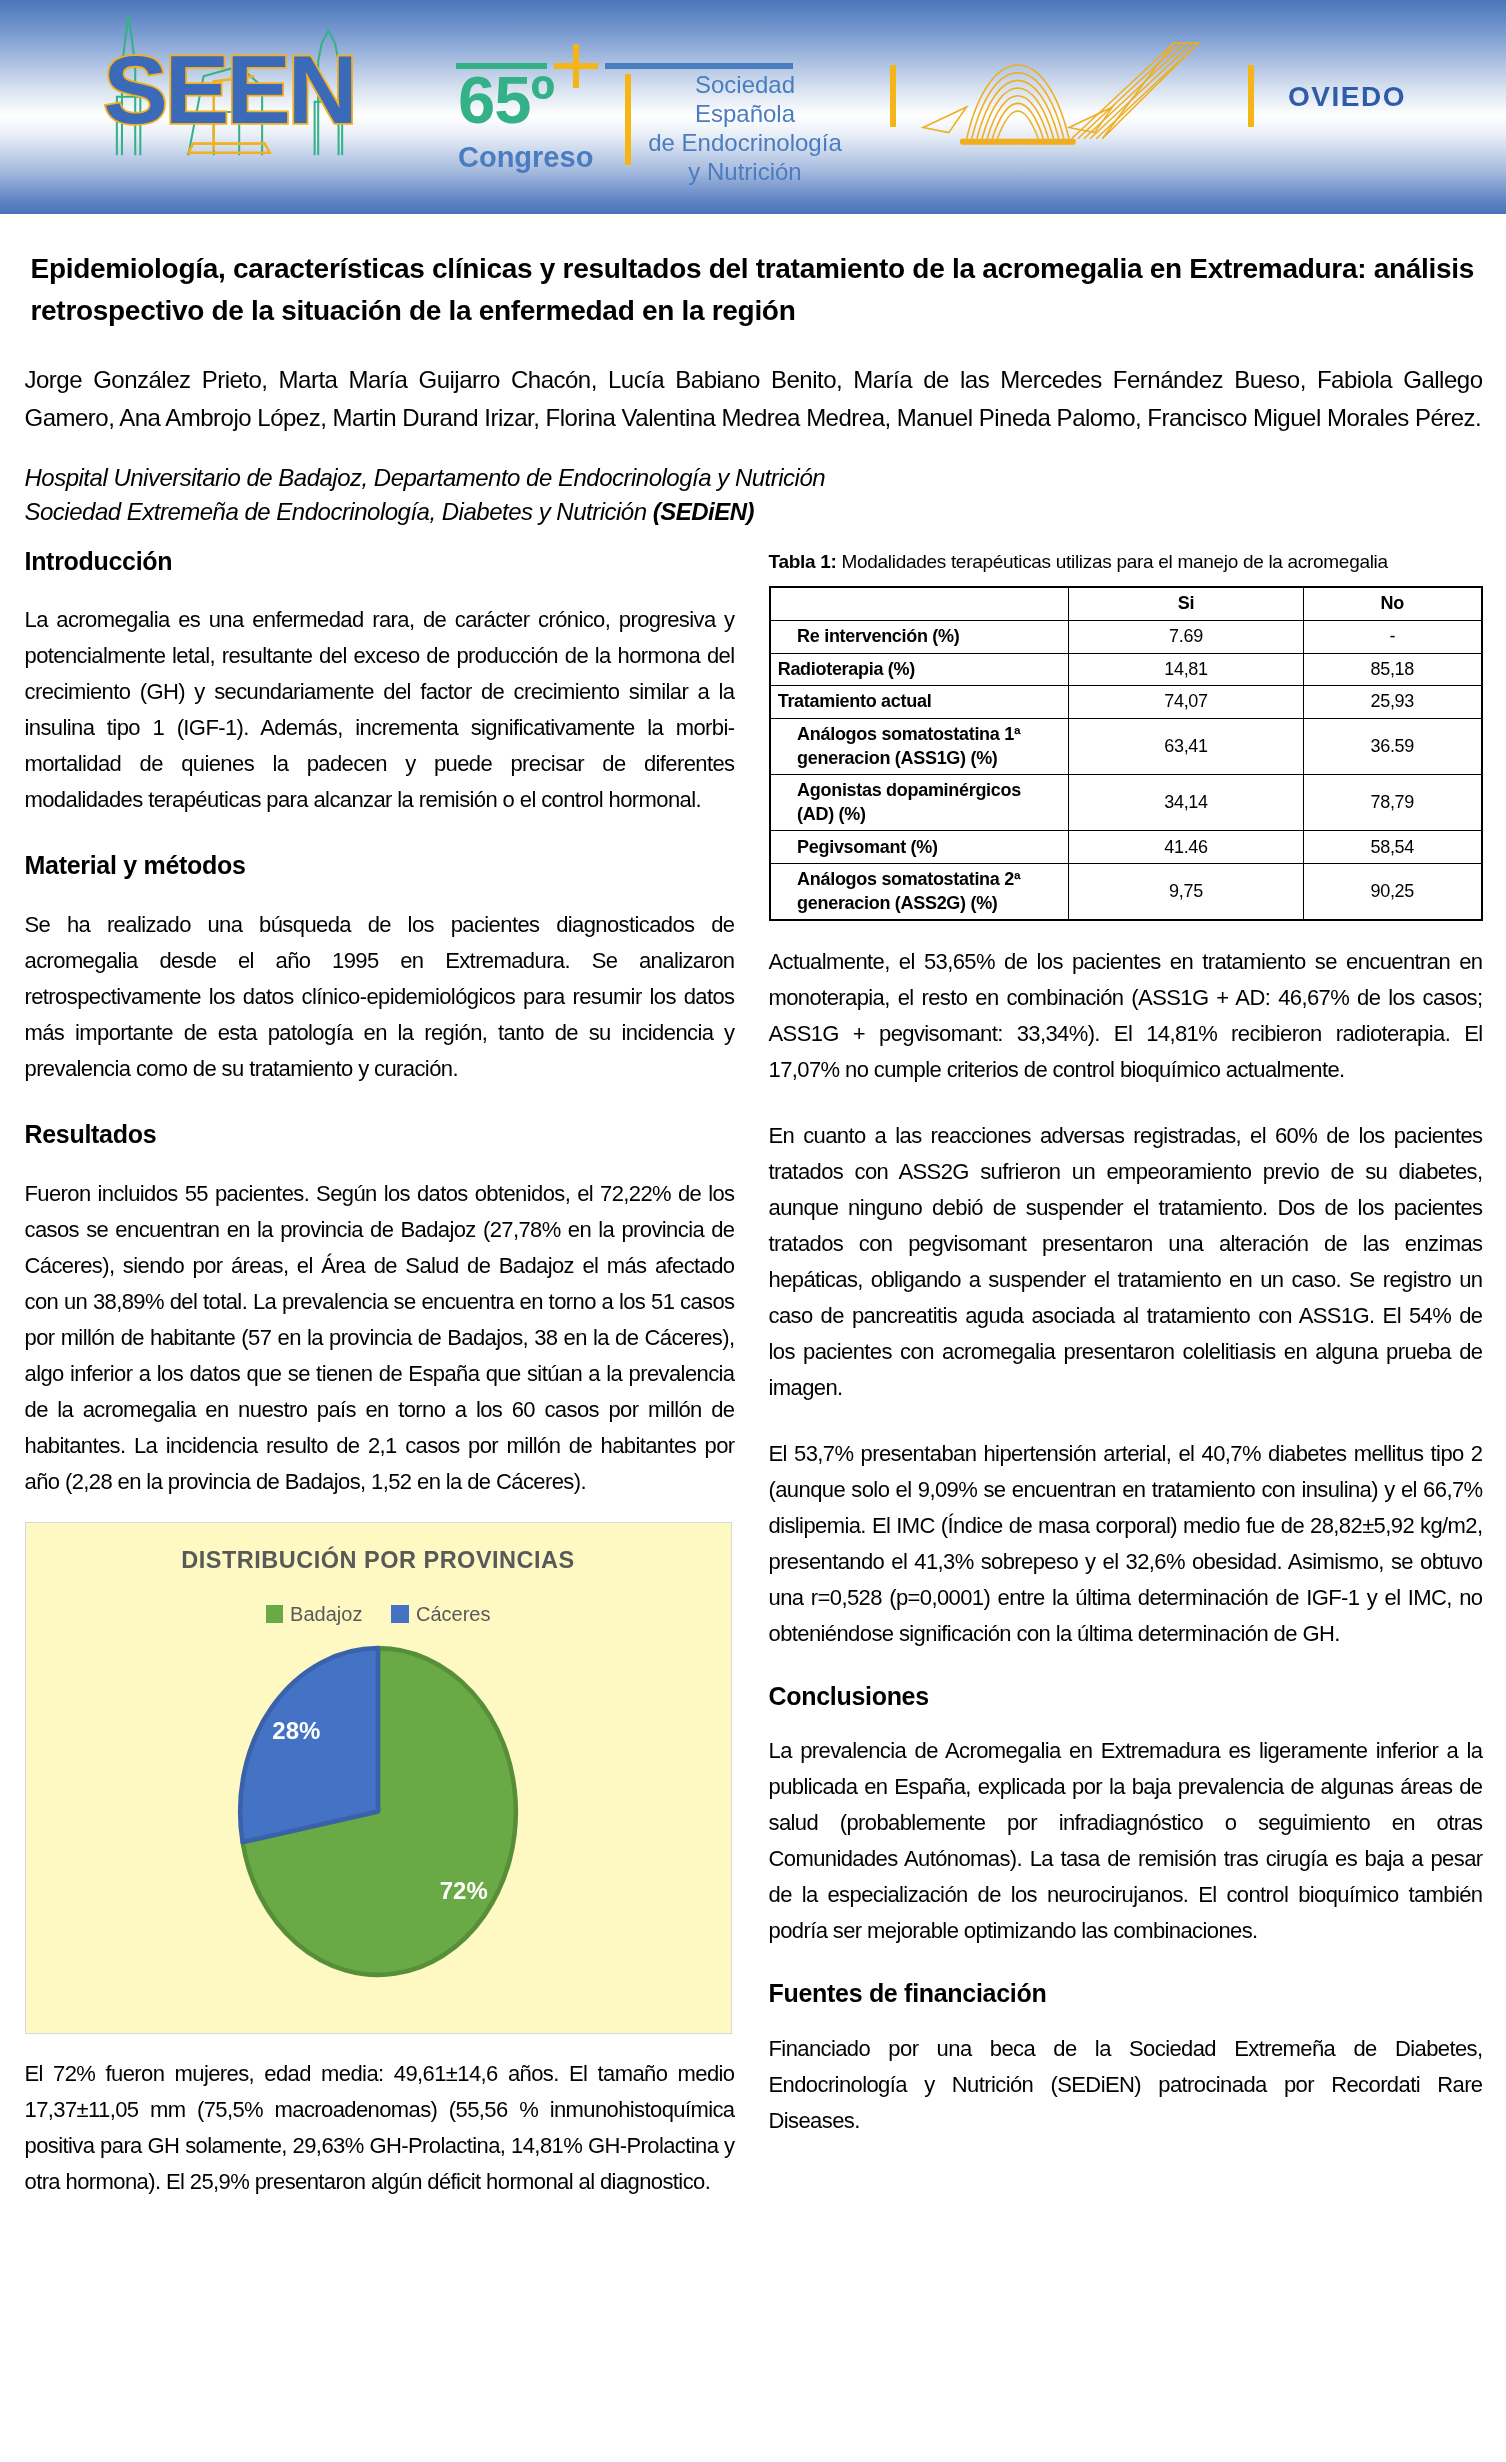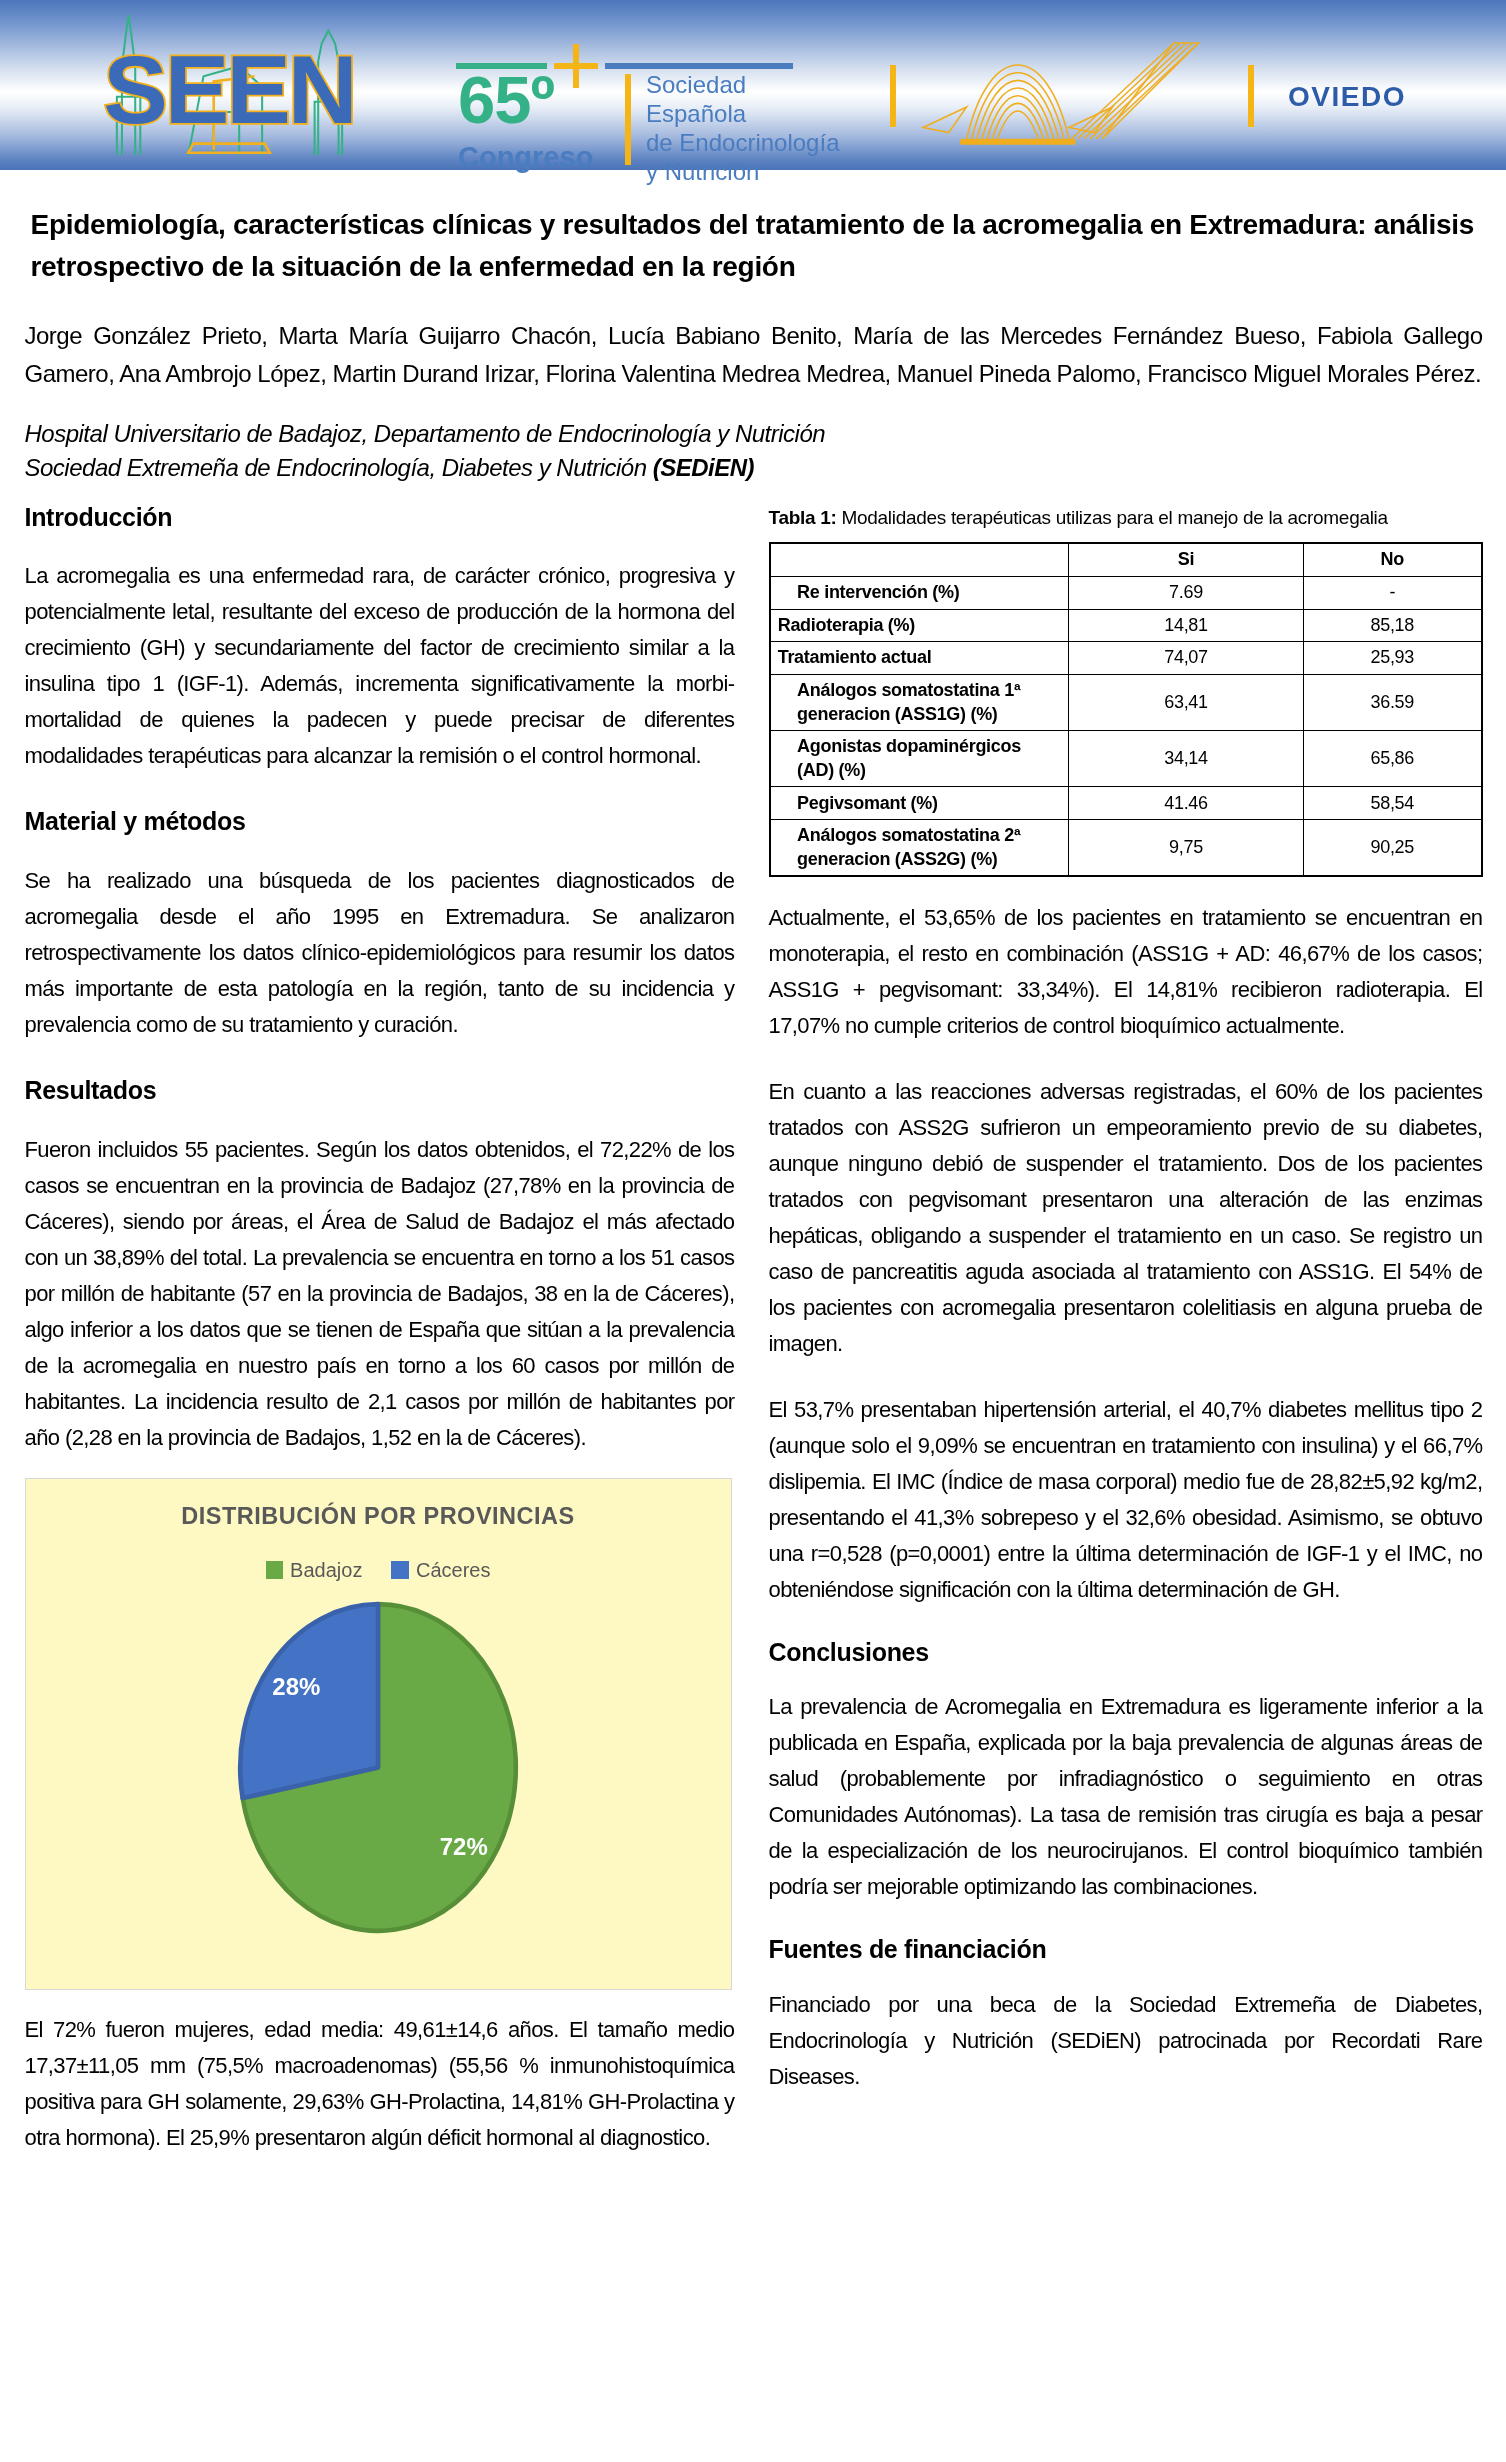--- a/index.html
+++ b/index.html
@@ -1,21 +1,21 @@
 <!DOCTYPE html>
 <html lang="es" style="font-size:8.2px"><head>
 <meta charset="utf-8">
 <style>
   html,body{margin:0;padding:0;background:#fff;}
   body{width:1507px;font-family:"Liberation Sans",sans-serif;color:#000;}
   .page{position:relative;width:1507px;height:2462px;background:#fff;overflow:hidden;}
 
   
-  .banner{position:relative;width:100%;height:170px;
-    background:linear-gradient(180deg,#4b76bb 0%,#7b9cd1 16%,#d3deee 40%,#ffffff 54%,#e9eff7 63%,#a5bade 80%,#5d83c2 94%,#4a74b8 100%);}
+  .banner{position:relative;width:100%;height:214px;
+    background:linear-gradient(180deg,#4b76bb 0%,#7b9cd1 16%,#d3deee 40%,#ffffff 54%,#e9eff7 63%,#a5bade 80%,#5d83c2 94%,#4a74b8 100%);text-align:center;}
   .seen-logo{position:absolute;left:86px;top:5.1px;}
   .congress{position:absolute;left:456px;top:19.4px;width:388px;height:138px;}
   .cong-lines{position:absolute;left:0;top:24.5px;display:flex;align-items:center;}
   .line-teal{width:91px;height:5.6px;background:#36b187;}
   .plus{position:relative;width:44px;height:44px;margin-left:7.2px;margin-top:0;}
   .plus .ph{position:absolute;left:0;top:19.4px;width:44px;height:6.1px;background:#f5b517;}
   .plus .pv{position:absolute;left:19px;top:0;width:6.1px;height:44px;background:#f5b517;}
   .line-blue{width:188px;height:5.6px;background:#4a7cc0;margin-left:7.2px;}
   .num65{position:absolute;left:2px;top:42px;font-size:67px;font-weight:bold;color:#35b187;letter-spacing:-1px;}
   .congreso-word{position:absolute;left:2px;top:122px;font-size:29px;font-weight:bold;color:#4a7cc0;}
@@ -215,21 +215,21 @@
               <td class="val2">25,93</td>
             </tr>
           <tr class="indent">
               <td class="lbl">Análogos somatostatina 1ª generacion (ASS1G) (%)</td>
               <td class="val">63,41</td>
               <td class="val2">36.59</td>
             </tr>
           <tr class="indent">
               <td class="lbl">Agonistas dopaminérgicos (AD) (%)</td>
               <td class="val">34,14</td>
-              <td class="val2">65,86</td>
+              <td class="val2">78,79</td>
             </tr>
           <tr class="indent">
               <td class="lbl">Pegivsomant (%)</td>
               <td class="val">41.46</td>
               <td class="val2">58,54</td>
             </tr>
           <tr class="indent">
               <td class="lbl">Análogos somatostatina 2ª generacion (ASS2G) (%)</td>
               <td class="val">9,75</td>
               <td class="val2">90,25</td>

